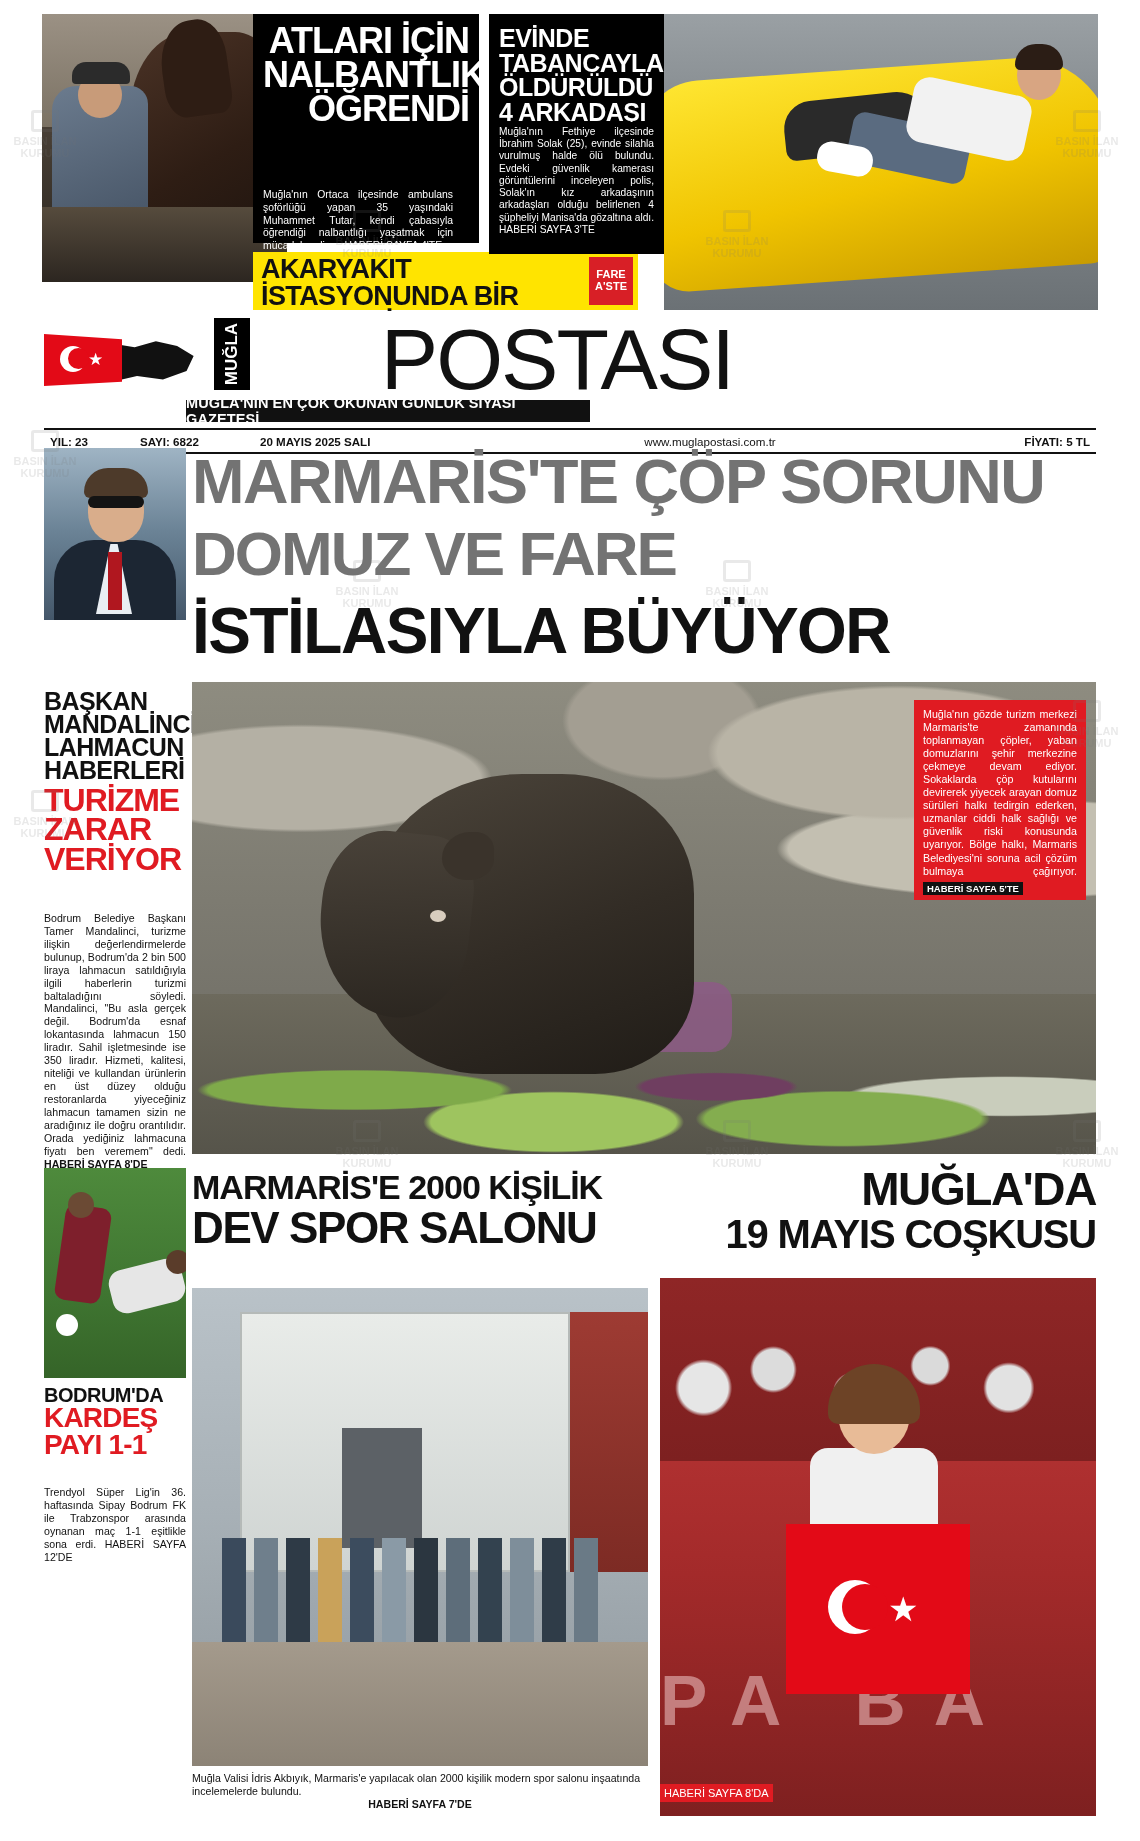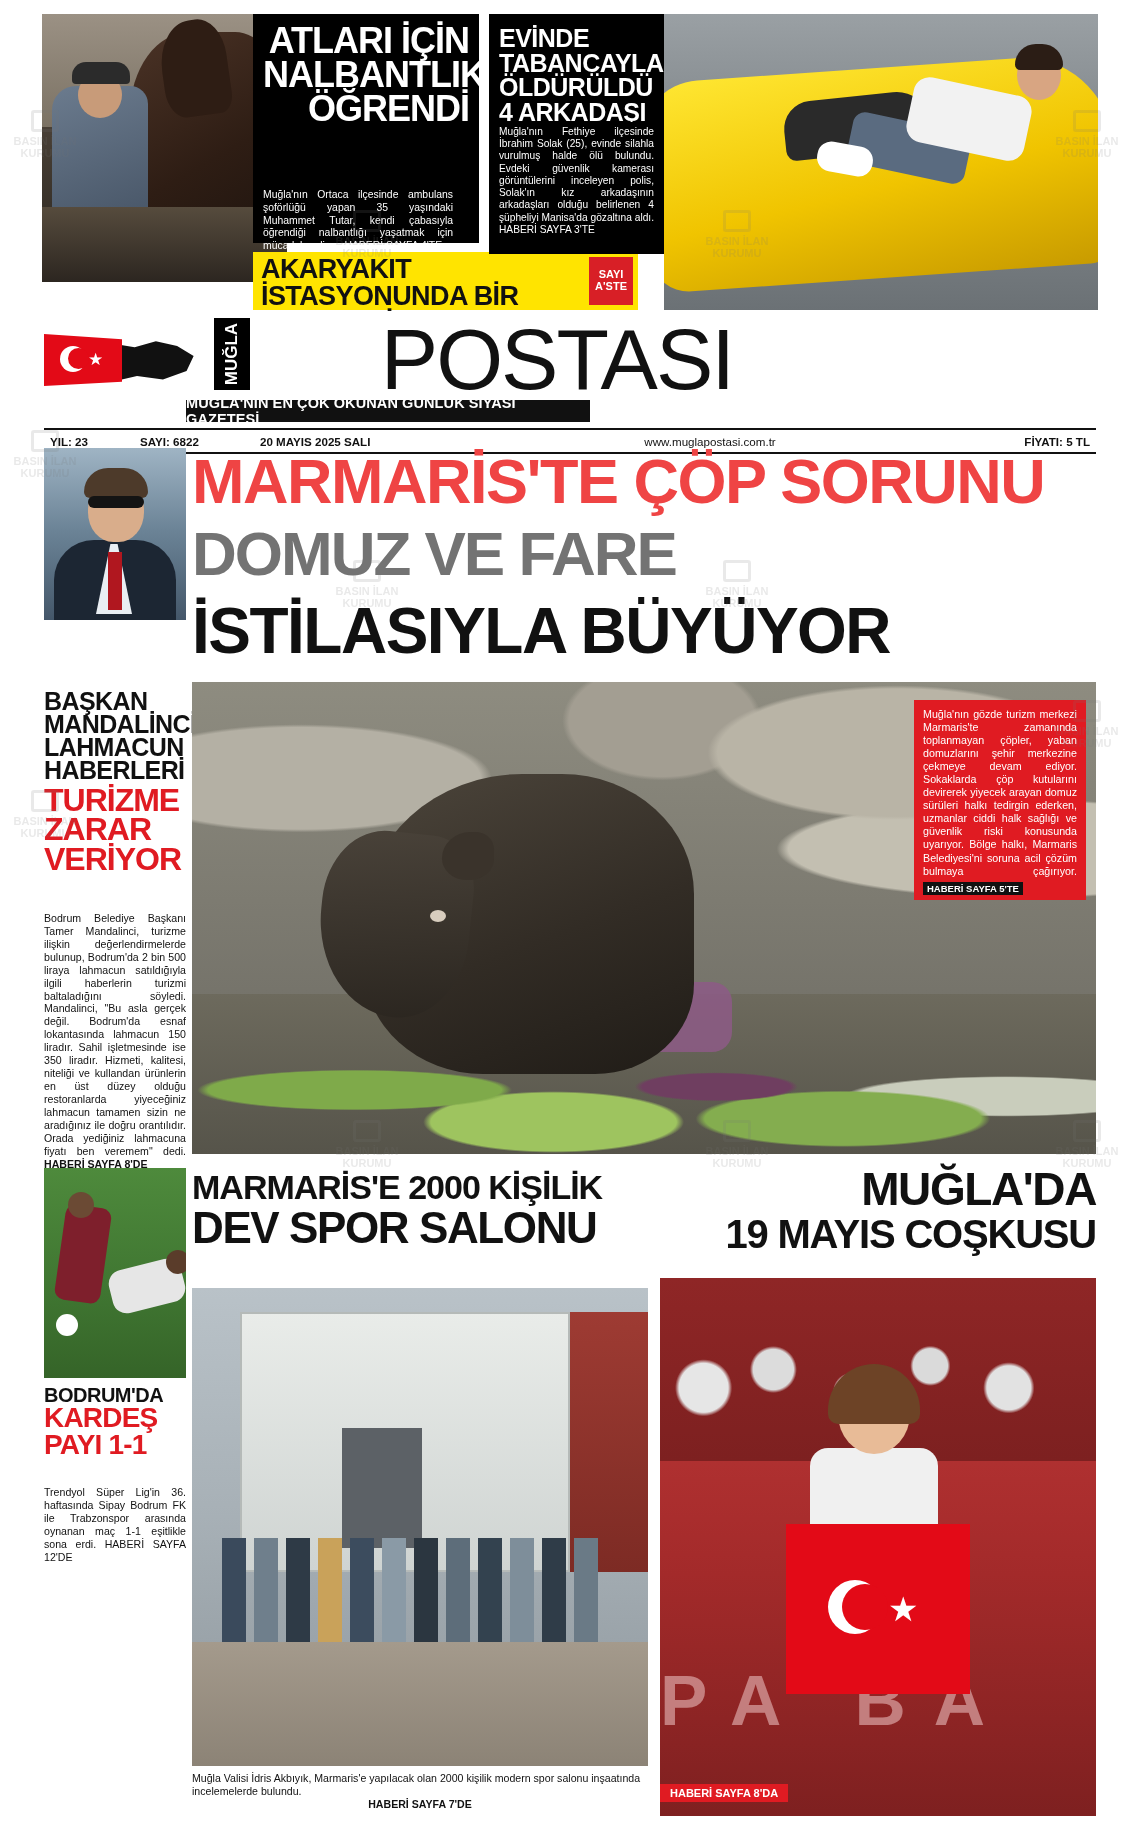--- a/index.html
+++ b/index.html
@@ -222,21 +222,21 @@
     background:#4d3a2a; border-radius:32px 32px 8px 8px;
   }
   .portrait .glasses {
     position:absolute; left:44px; top:48px; width:56px; height:12px;
     background:#141414; border-radius:6px;
   }
 
   .big-head { position:absolute; left:192px; top:448px; width:904px; height:232px; }
   .bh-line1 {
     position:absolute; left:0; top:0; width:904px; height:66px;
-    font-size:63px; font-weight:bold; color:#ef4444; letter-spacing:-1.5px;
+    font-size:63px; font-weight:bold; color:#737373; letter-spacing:-1.5px;
     line-height:66px; text-transform:uppercase;
   }
   .bh-line2 {
     position:absolute; left:0; top:66px; width:904px; height:80px;
     font-size:62px; font-weight:bold; color:#737373; letter-spacing:-2px;
     line-height:80px; text-transform:uppercase;
   }
   .bh-line3 {
     position:absolute; left:0; top:148px; width:904px; height:70px;
     font-size:64px; font-weight:bold; color:#111; letter-spacing:-1.5px;
@@ -429,21 +429,21 @@
   .mayis-photo .g-moon { position:absolute; left:52px; top:206px; width:54px; height:54px; border-radius:50%; background:#fff; }
   .mayis-photo .g-moon2 { position:absolute; left:66px; top:210px; width:46px; height:46px; border-radius:50%; background:#e30a17; }
   .mayis-photo .g-star { position:absolute; left:112px; top:218px; color:#fff; font-size:34px; line-height:1; }
   .mayis-photo .letters {
     position:absolute; left:0; bottom:60px; width:100%; height:96px;
     color:#f0c8c8; font-size:71px; font-weight:bold; letter-spacing:28px;
     opacity:.55; 
   }
   .mayis-ref {
     position:absolute; left:660px; top:1784px; background:#e01b22; color:#fff;
-    font-size:11px; font-weight:bold; padding:3px 10px;
+    font-size:11px; font-weight:normal; padding:3px 4px;
   }
 
   
   .wm {
     position:absolute; color:rgba(120,120,120,.16); font-size:11px; font-weight:bold;
     line-height:1.1; text-align:center; pointer-events:none; width:74px;
   }
   .wm .bx { width:28px; height:22px; border:3px solid rgba(120,120,120,.16); margin:0 auto 3px; border-radius:3px; }
 </style>
 </head>
@@ -463,21 +463,21 @@
       <div class="ground"></div>
     </div>
 
     <div class="headline-box-1">
       <h1>ATLARI İÇİN NALBANTLIK ÖĞRENDİ</h1>
     </div>
     <div class="hb1-body">Muğla'nın Ortaca ilçesinde ambulans şoförlüğü yapan 35 yaşındaki Muhammet Tutar, kendi çabasıyla öğrendiği nalbantlığı yaşatmak için mücadele ediyor. HABERİ SAYFA 4'TE</div>
 
     <div class="yellow-bar">
       <div class="yb-text">AKARYAKIT İSTASYONUNDA BİR KADINA ŞİDDET KAMERADA</div>
-      <div class="yb-tag">SAYI A'STE</div>
+      <div class="yb-tag">FARE A'STE</div>
     </div>
 
     <div class="headline-box-2">
       <h1>EVİNDE TABANCAYLA ÖLDÜRÜLDÜ 4 ARKADAŞI GÖZALTINDA</h1>
     </div>
     <div class="hb2-body">Muğla'nın Fethiye ilçesinde İbrahim Solak (25), evinde silahla vurulmuş halde ölü bulundu. Evdeki güvenlik kamerası görüntülerini inceleyen polis, Solak'ın kız arkadaşının arkadaşları olduğu belirlenen 4 şüpheliyi Manisa'da gözaltına aldı.  HABERİ SAYFA 3'TE</div>
 
     <div class="car-photo">
       <div class="asphalt"></div>
       <div class="car"></div>

